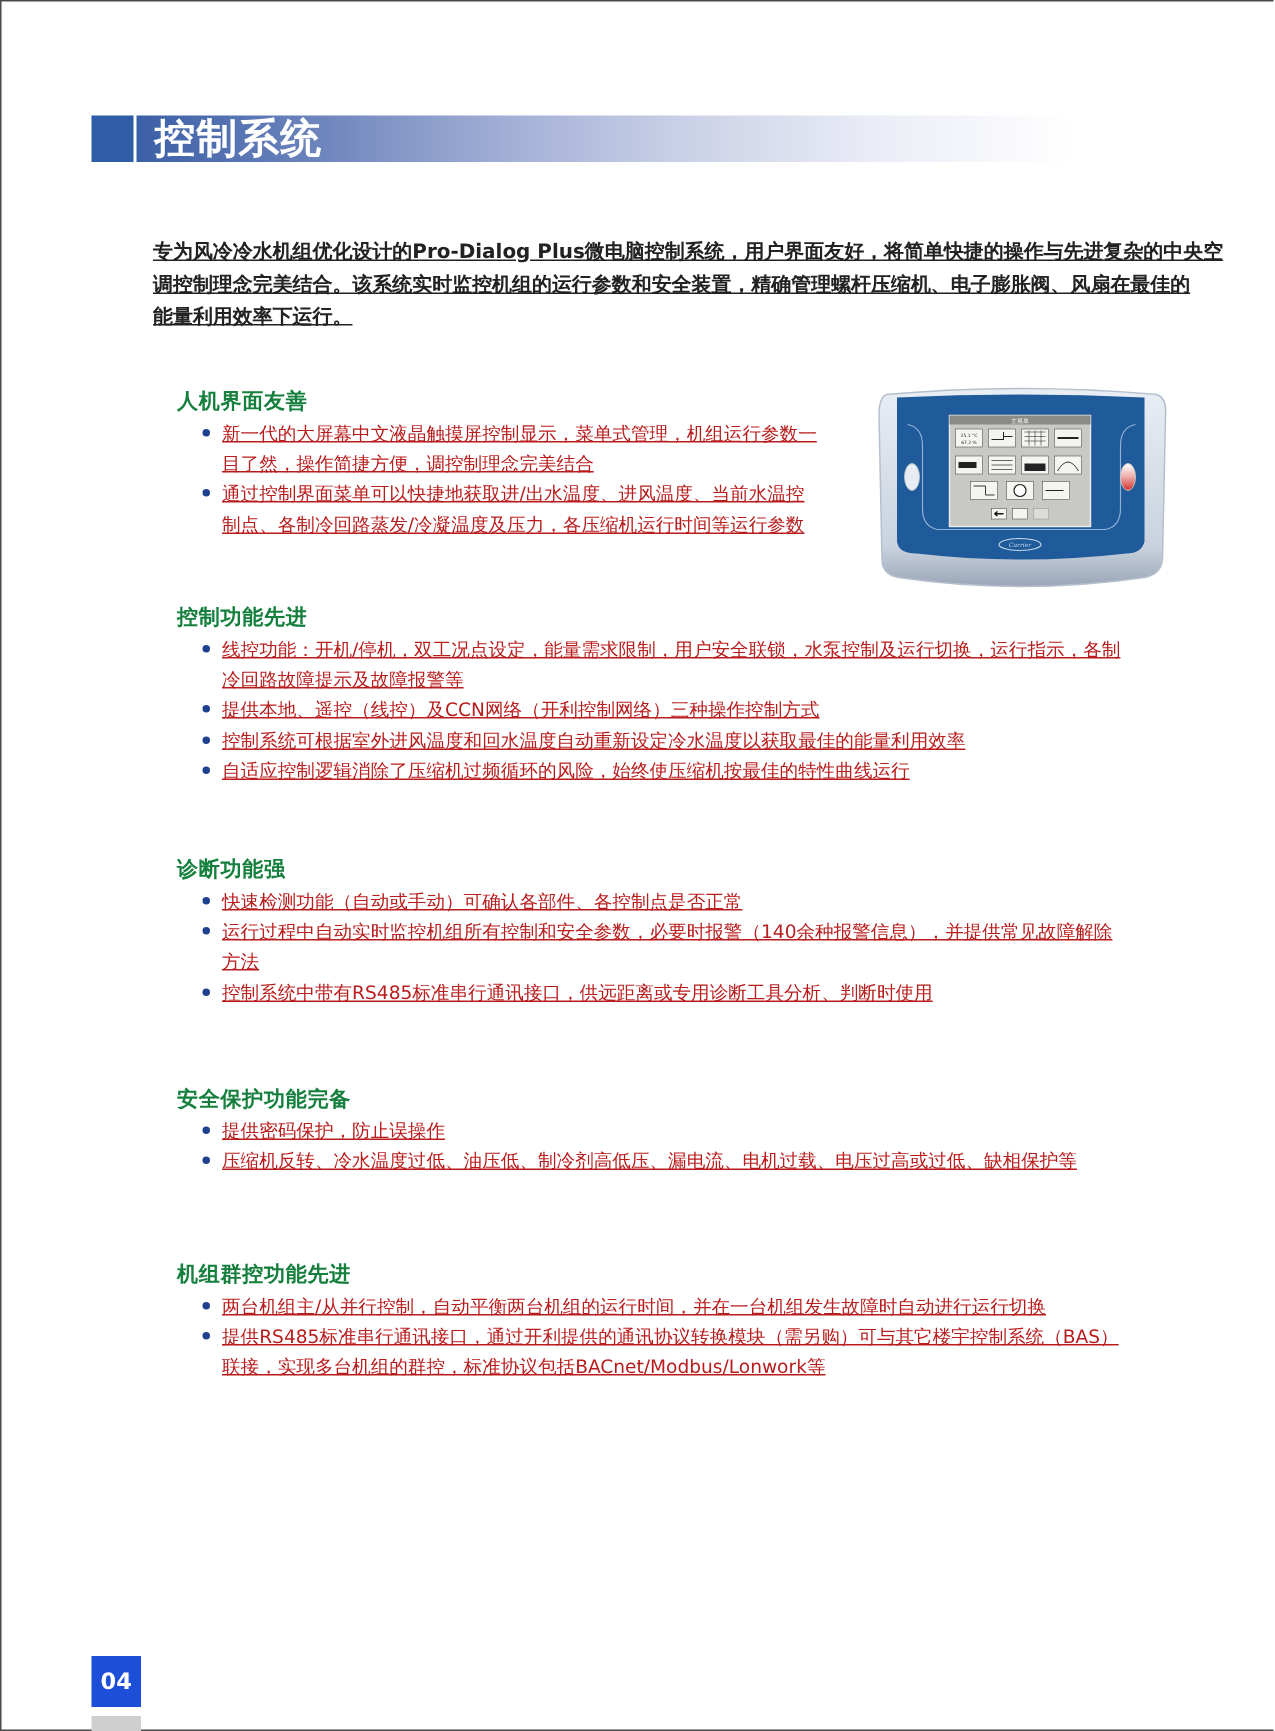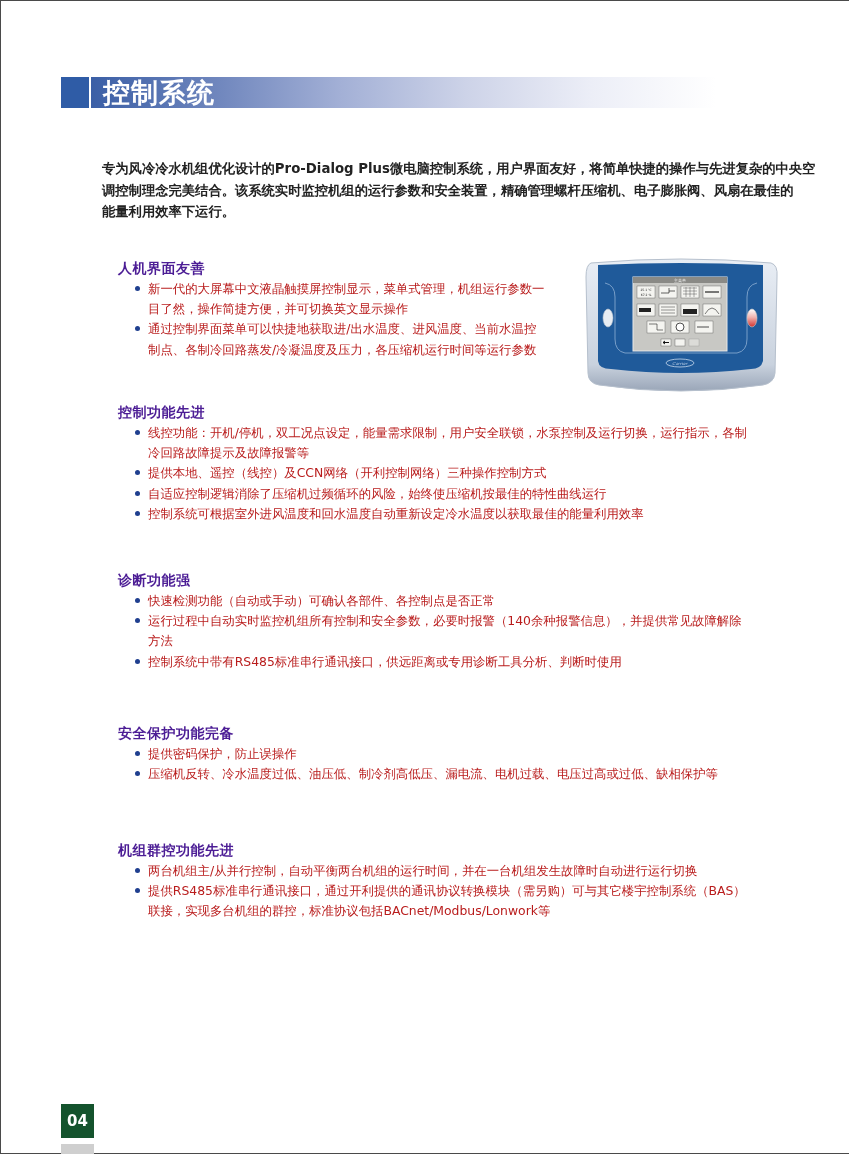--- a/index.html
+++ b/index.html
@@ -25,42 +25,42 @@
   }
   .hdr-title {
     position: absolute; left: 103px; top: 78px; height: 30px; line-height: 30px;
     font-size: 27px; font-weight: bold; color: #ffffff; letter-spacing: 1px;
   }
   
   .intro {
     position: absolute; left: 102px; top: 158px; width: 690px;
     font-size: 13.3px; font-weight: bold; line-height: 21.5px; color: #222;
   }
-  .intro .ln, .bullet .ln { display: block; white-space: nowrap; }
+  .intro .ln, .bullet .ln { display: block; white-space: nowrap; text-decoration: underline; }
   
   .section { position: absolute; left: 118px; width: 680px; }
   .section h2 {
-    margin: 0; font-size: 14px; font-weight: bold; color: #4c1d95;
+    margin: 0; font-size: 14px; font-weight: bold; color: #15803d;
     height: 22px; line-height: 22px; letter-spacing: 0.5px;
   }
   .bullet {
     position: relative; padding-left: 30px; font-size: 12.4px; line-height: 20.2px; color: #b91c1c;
   }
   .bullet .dot {
     position: absolute; left: 17px; top: 7px; width: 5px; height: 5px; border-radius: 50%;
     background: #1f3f8f;
   }
   
   .device {
     position: absolute; left: 585px; top: 257px; width: 193px; height: 136px;
   }
   
   .pageno {
     position: absolute; left: 61px; top: 1104px; width: 33px; height: 34px;
-    background: #14532d; color: #ffffff; font-weight: bold; font-size: 15px;
+    background: #1d4ed8; color: #ffffff; font-weight: bold; font-size: 15px;
     text-align: center; line-height: 34px;
   }
   .pageno-tab {
     position: absolute; left: 61px; top: 1144px; width: 33px; height: 10px; background: #cfcfcf;
   }
 </style>
 </head>
 <body>
 
 <div class="page-frame"></div>
@@ -73,21 +73,21 @@
   <span class="ln">专为风冷冷水机组优化设计的Pro-Dialog  Plus微电脑控制系统，用户界面友好，将简单快捷的操作与先进复杂的中央空</span>
   <span class="ln">调控制理念完美结合。该系统实时监控机组的运行参数和安全装置，精确管理螺杆压缩机、电子膨胀阀、风扇在最佳的</span>
   <span class="ln">能量利用效率下运行。</span>
 </div>
 
 <div class="section" style="top:257px;">
   <h2>人机界面友善</h2>
   <div class="bullet">
     <span class="dot"></span>
     <span class="ln">新一代的大屏幕中文液晶触摸屏控制显示，菜单式管理，机组运行参数一</span>
-    <span class="ln">目了然，操作简捷方便，并可切换英文显示操作</span>
+    <span class="ln">目了然，操作简捷方便，调控制理念完美结合</span>
   </div>
   <div class="bullet">
     <span class="dot"></span>
     <span class="ln">通过控制界面菜单可以快捷地获取进/出水温度、进风温度、当前水温控</span>
     <span class="ln">制点、各制冷回路蒸发/冷凝温度及压力，各压缩机运行时间等运行参数</span>
   </div>
 </div>
 
 <div class="device">
   <svg width="193" height="136" viewBox="0 0 193 136">
@@ -156,25 +156,25 @@
     <span class="dot"></span>
     <span class="ln">线控功能：开机/停机，双工况点设定，能量需求限制，用户安全联锁，水泵控制及运行切换，运行指示，各制</span>
     <span class="ln">冷回路故障提示及故障报警等</span>
   </div>
   <div class="bullet">
     <span class="dot"></span>
     <span class="ln">提供本地、遥控（线控）及CCN网络（开利控制网络）三种操作控制方式</span>
   </div>
   <div class="bullet">
     <span class="dot"></span>
+    <span class="ln">控制系统可根据室外进风温度和回水温度自动重新设定冷水温度以获取最佳的能量利用效率</span>
+  </div>
+  <div class="bullet">
+    <span class="dot"></span>
     <span class="ln">自适应控制逻辑消除了压缩机过频循环的风险，始终使压缩机按最佳的特性曲线运行</span>
-  </div>
-  <div class="bullet">
-    <span class="dot"></span>
-    <span class="ln">控制系统可根据室外进风温度和回水温度自动重新设定冷水温度以获取最佳的能量利用效率</span>
   </div>
 </div>
 
 <div class="section" style="top:569px;">
   <h2>诊断功能强</h2>
   <div class="bullet">
     <span class="dot"></span>
     <span class="ln">快速检测功能（自动或手动）可确认各部件、各控制点是否正常</span>
   </div>
   <div class="bullet">

